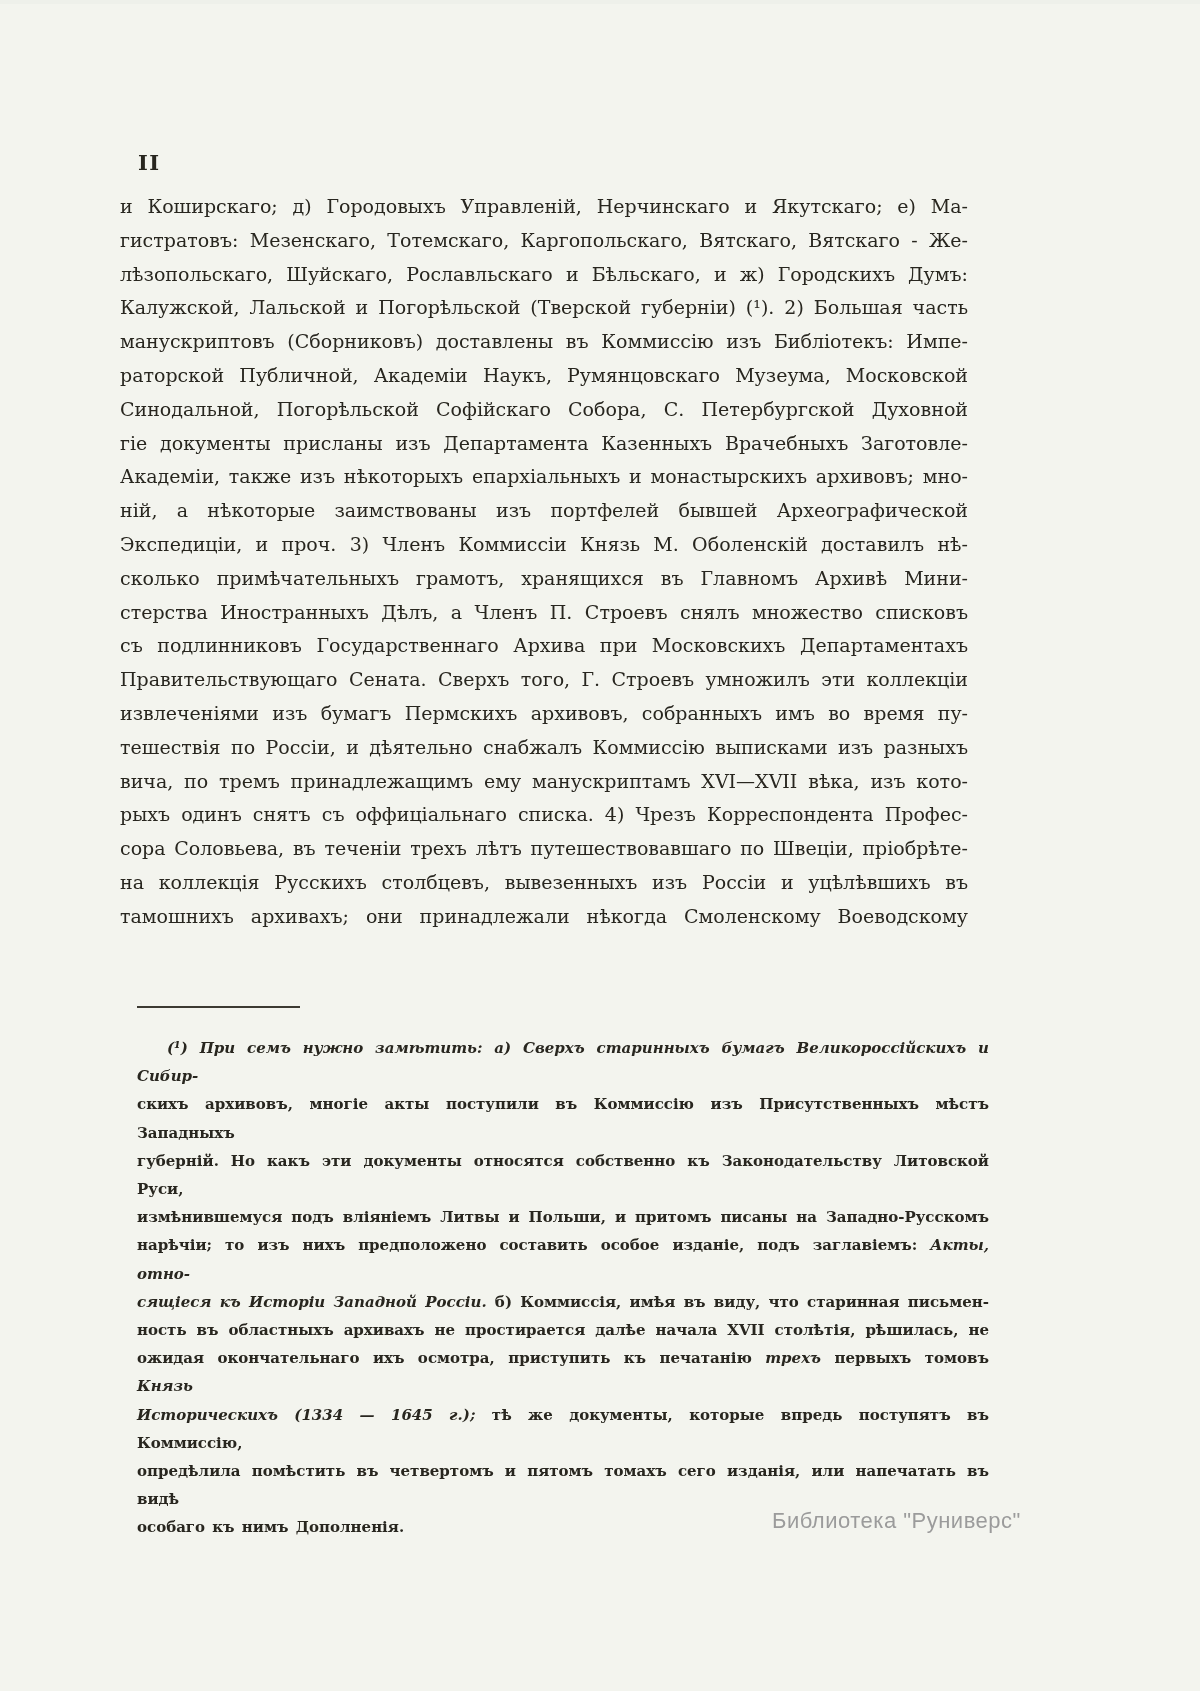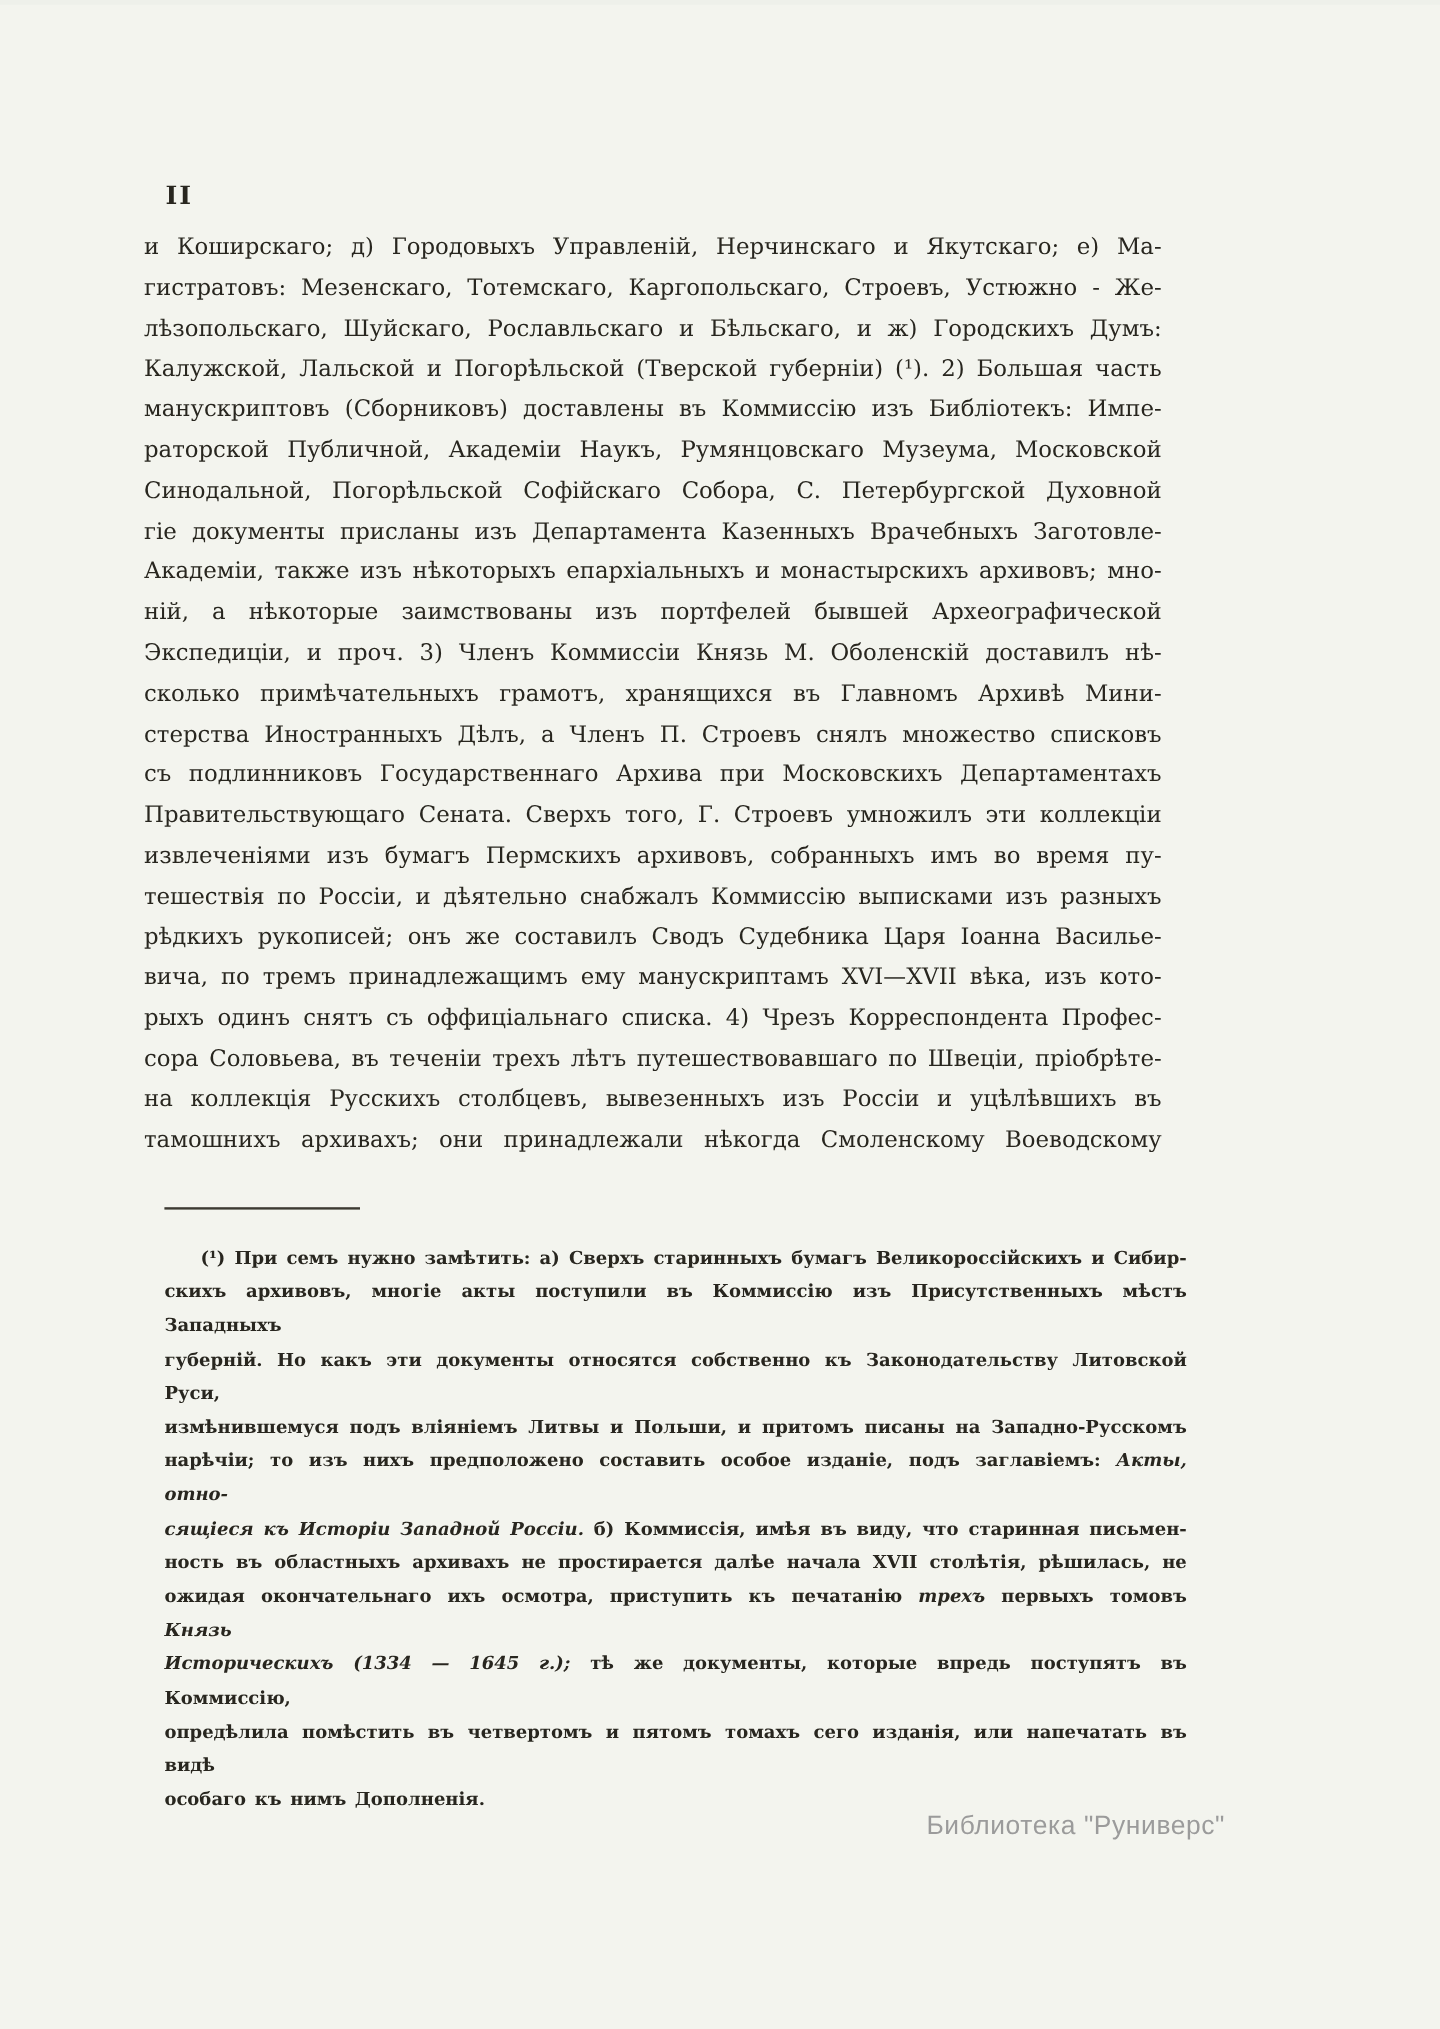--- a/index.html
+++ b/index.html
@@ -52,58 +52,57 @@
     width: 852px;
     font-size: 15px;
     line-height: 28.2px;
     font-weight: bold;
     word-spacing: 2px;
   }
   .footnote .line {
     text-align: justify;
     text-align-last: justify;
   }
-  .footnote .line:first-child { text-indent: 30px; }
+  .footnote .line:first-child { text-indent: 30px; font-style: italic; }
   .footnote .line:last-child { text-align-last: left; }
   .it { font-style: italic; }
   .watermark {
     position: absolute;
     left: 772px;
     top: 1504px;
     font-family: "Liberation Sans", sans-serif;
     font-size: 22px;
     color: #9b9b9b;
     letter-spacing: 0.5px;
   }
 </style>
 </head>
 <body>
 
 <div class="page">
   <div class="page-number">II</div>
 
   <div class="main-text">
       <div class="line">и Коширскаго; д) Городовыхъ Управленій, Нерчинскаго и Якутскаго; е) Ма-</div>
-      <div class="line">гистратовъ: Мезенскаго, Тотемскаго, Каргопольскаго, Строевъ, Устюжно - Же-</div>
+      <div class="line">гистратовъ: Мезенскаго, Тотемскаго, Каргопольскаго, Вятскаго, Вятскаго - Же-</div>
       <div class="line">лѣзопольскаго, Шуйскаго, Рославльскаго и Бѣльскаго, и ж) Городскихъ Думъ:</div>
       <div class="line">Калужской, Лальской и Погорѣльской (Тверской губерніи) (¹). 2) Большая часть</div>
       <div class="line">манускриптовъ (Сборниковъ) доставлены въ Коммиссію изъ Библіотекъ: Импе-</div>
       <div class="line">раторской Публичной, Академіи Наукъ, Румянцовскаго Музеума, Московской</div>
       <div class="line">Синодальной, Погорѣльской Софійскаго Собора, С. Петербургской Духовной</div>
       <div class="line">гіе документы присланы изъ Департамента Казенныхъ Врачебныхъ Заготовле-</div>
       <div class="line">Академіи, также изъ нѣкоторыхъ епархіальныхъ и монастырскихъ архивовъ; мно-</div>
       <div class="line">ній, а нѣкоторые заимствованы изъ портфелей бывшей Археографической</div>
       <div class="line">Экспедиціи, и проч. 3) Членъ Коммиссіи Князь М. Оболенскій доставилъ нѣ-</div>
       <div class="line">сколько примѣчательныхъ грамотъ, хранящихся въ Главномъ Архивѣ Мини-</div>
       <div class="line">стерства Иностранныхъ Дѣлъ, а Членъ П. Строевъ снялъ множество списковъ</div>
       <div class="line">съ подлинниковъ Государственнаго Архива при Московскихъ Департаментахъ</div>
       <div class="line">Правительствующаго Сената. Сверхъ того, Г. Строевъ умножилъ эти коллекціи</div>
       <div class="line">извлеченіями изъ бумагъ Пермскихъ архивовъ, собранныхъ имъ во время пу-</div>
       <div class="line">тешествія по Россіи, и дѣятельно снабжалъ Коммиссію выписками изъ разныхъ</div>
-      <div class="line">рѣдкихъ рукописей; онъ же составилъ Сводъ Судебника Царя Іоанна Василье-</div>
       <div class="line">вича, по тремъ принадлежащимъ ему манускриптамъ XVI—XVII вѣка, изъ кото-</div>
       <div class="line">рыхъ одинъ снятъ съ оффиціальнаго списка. 4) Чрезъ Корреспондента Профес-</div>
       <div class="line">сора Соловьева, въ теченіи трехъ лѣтъ путешествовавшаго по Швеціи, пріобрѣте-</div>
       <div class="line">на коллекція Русскихъ столбцевъ, вывезенныхъ изъ Россіи и уцѣлѣвшихъ въ</div>
       <div class="line">тамошнихъ архивахъ; они принадлежали нѣкогда Смоленскому Воеводскому</div>
     </div>
 
   <div class="footnote-rule"></div>
 
   <div class="footnote">

